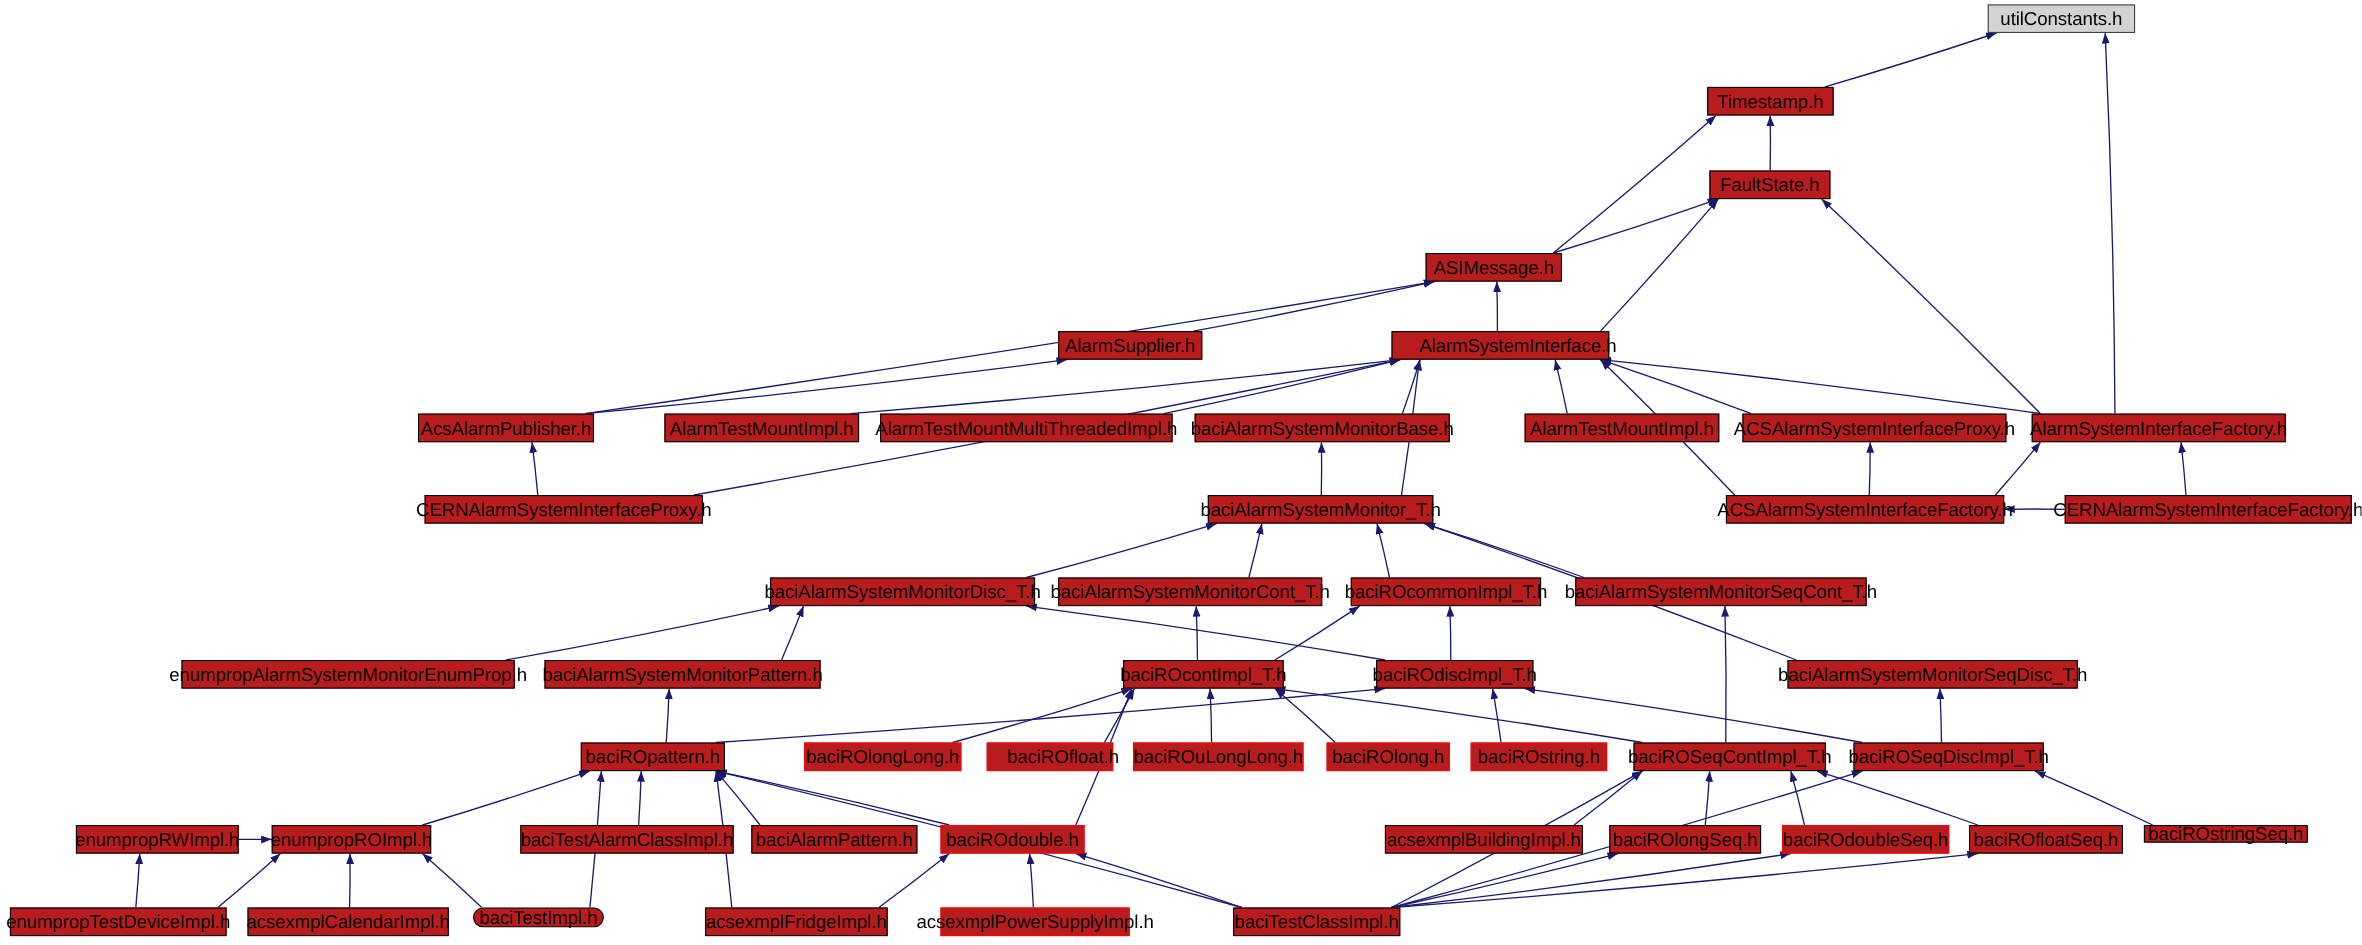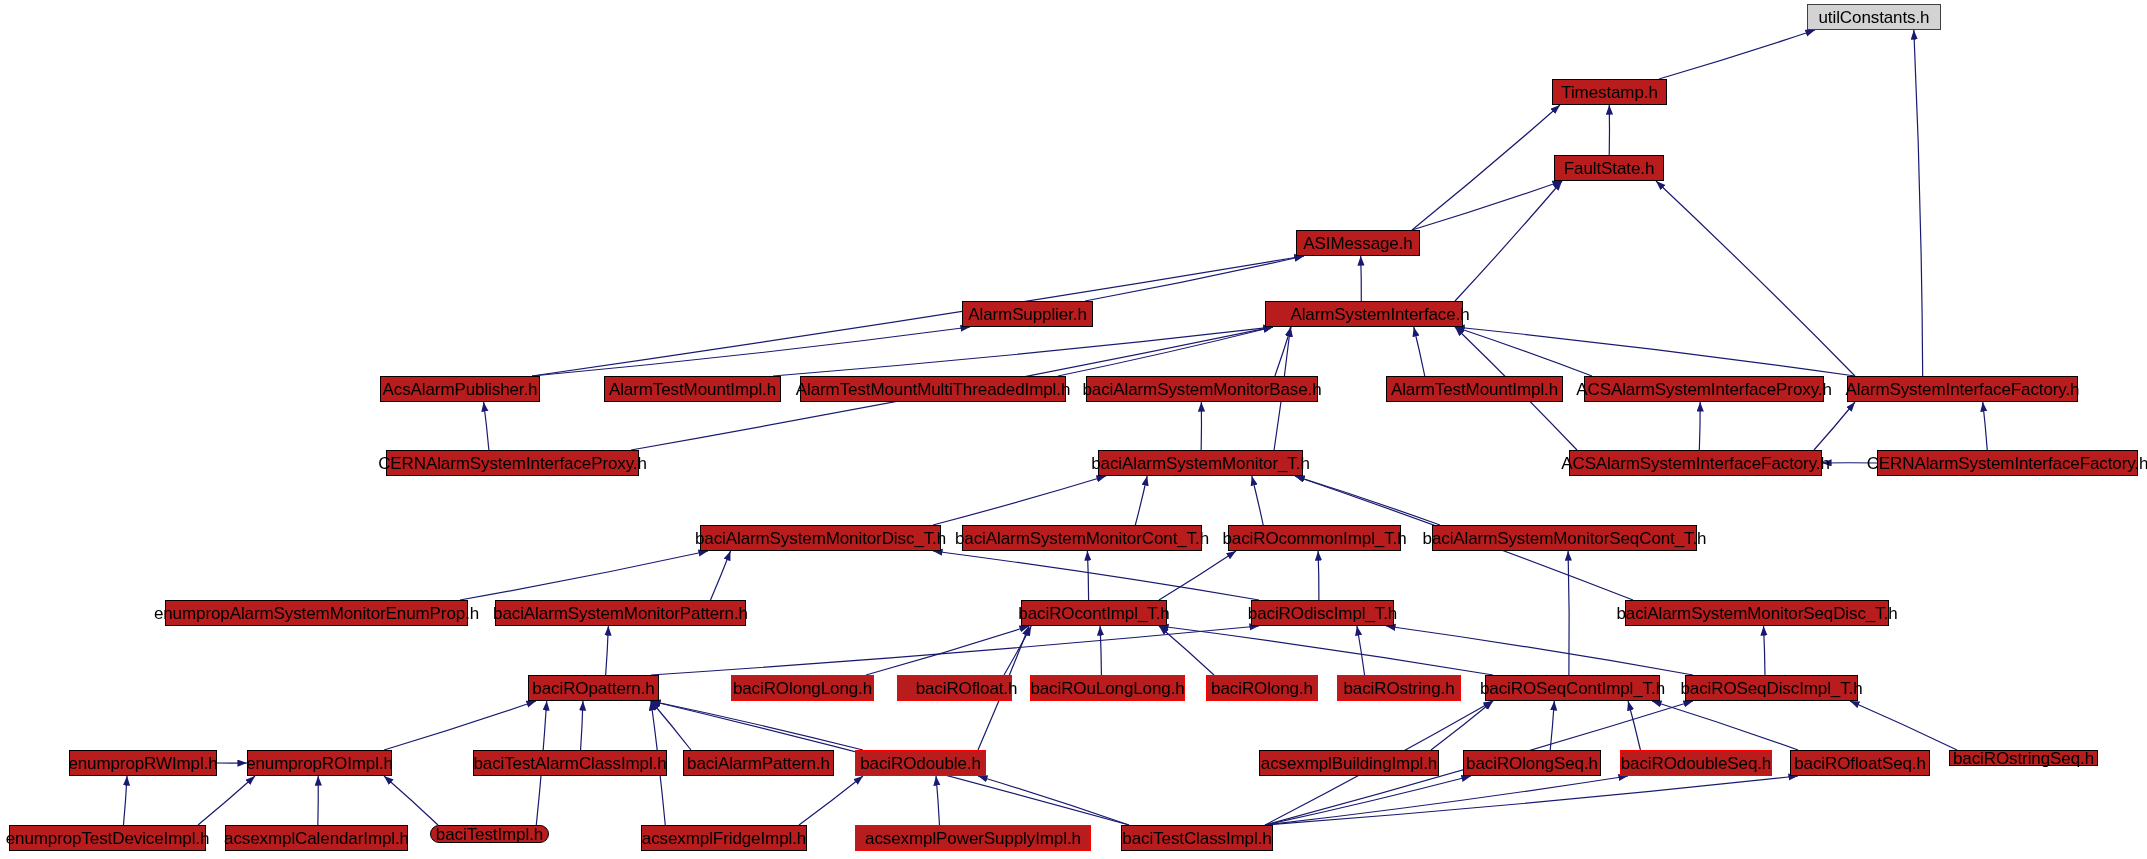--- a/index.html
+++ b/index.html
@@ -262,20 +262,20 @@
       </div>
       <div class="node" style="left: 225px; top: 825px; width: 183px; height: 26px;">
         <span>acsexmplCalendarImpl.h</span>
       </div>
       <div class="node" style="left: 430px; top: 825px; width: 119px; height: 18px; border-radius: 10px;">
         <span>baciTestImpl.h</span>
       </div>
       <div class="node" style="left: 641px; top: 825px; width: 166px; height: 26px;">
         <span>acsexmplFridgeImpl.h</span>
       </div>
-      <div class="node red" style="left: 855px; top: 825px; width: 236px; height: 26px;">
+      <div class="node red" style="left: 855px; top: 825px; width: 172px; height: 26px;">
         <span>acsexmplPowerSupplyImpl.h</span>
       </div>
       <div class="node" style="left: 1121px; top: 825px; width: 152px; height: 26px;">
         <span>baciTestClassImpl.h</span>
       </div>
     </div>
 </div>
 
 </body></html>

